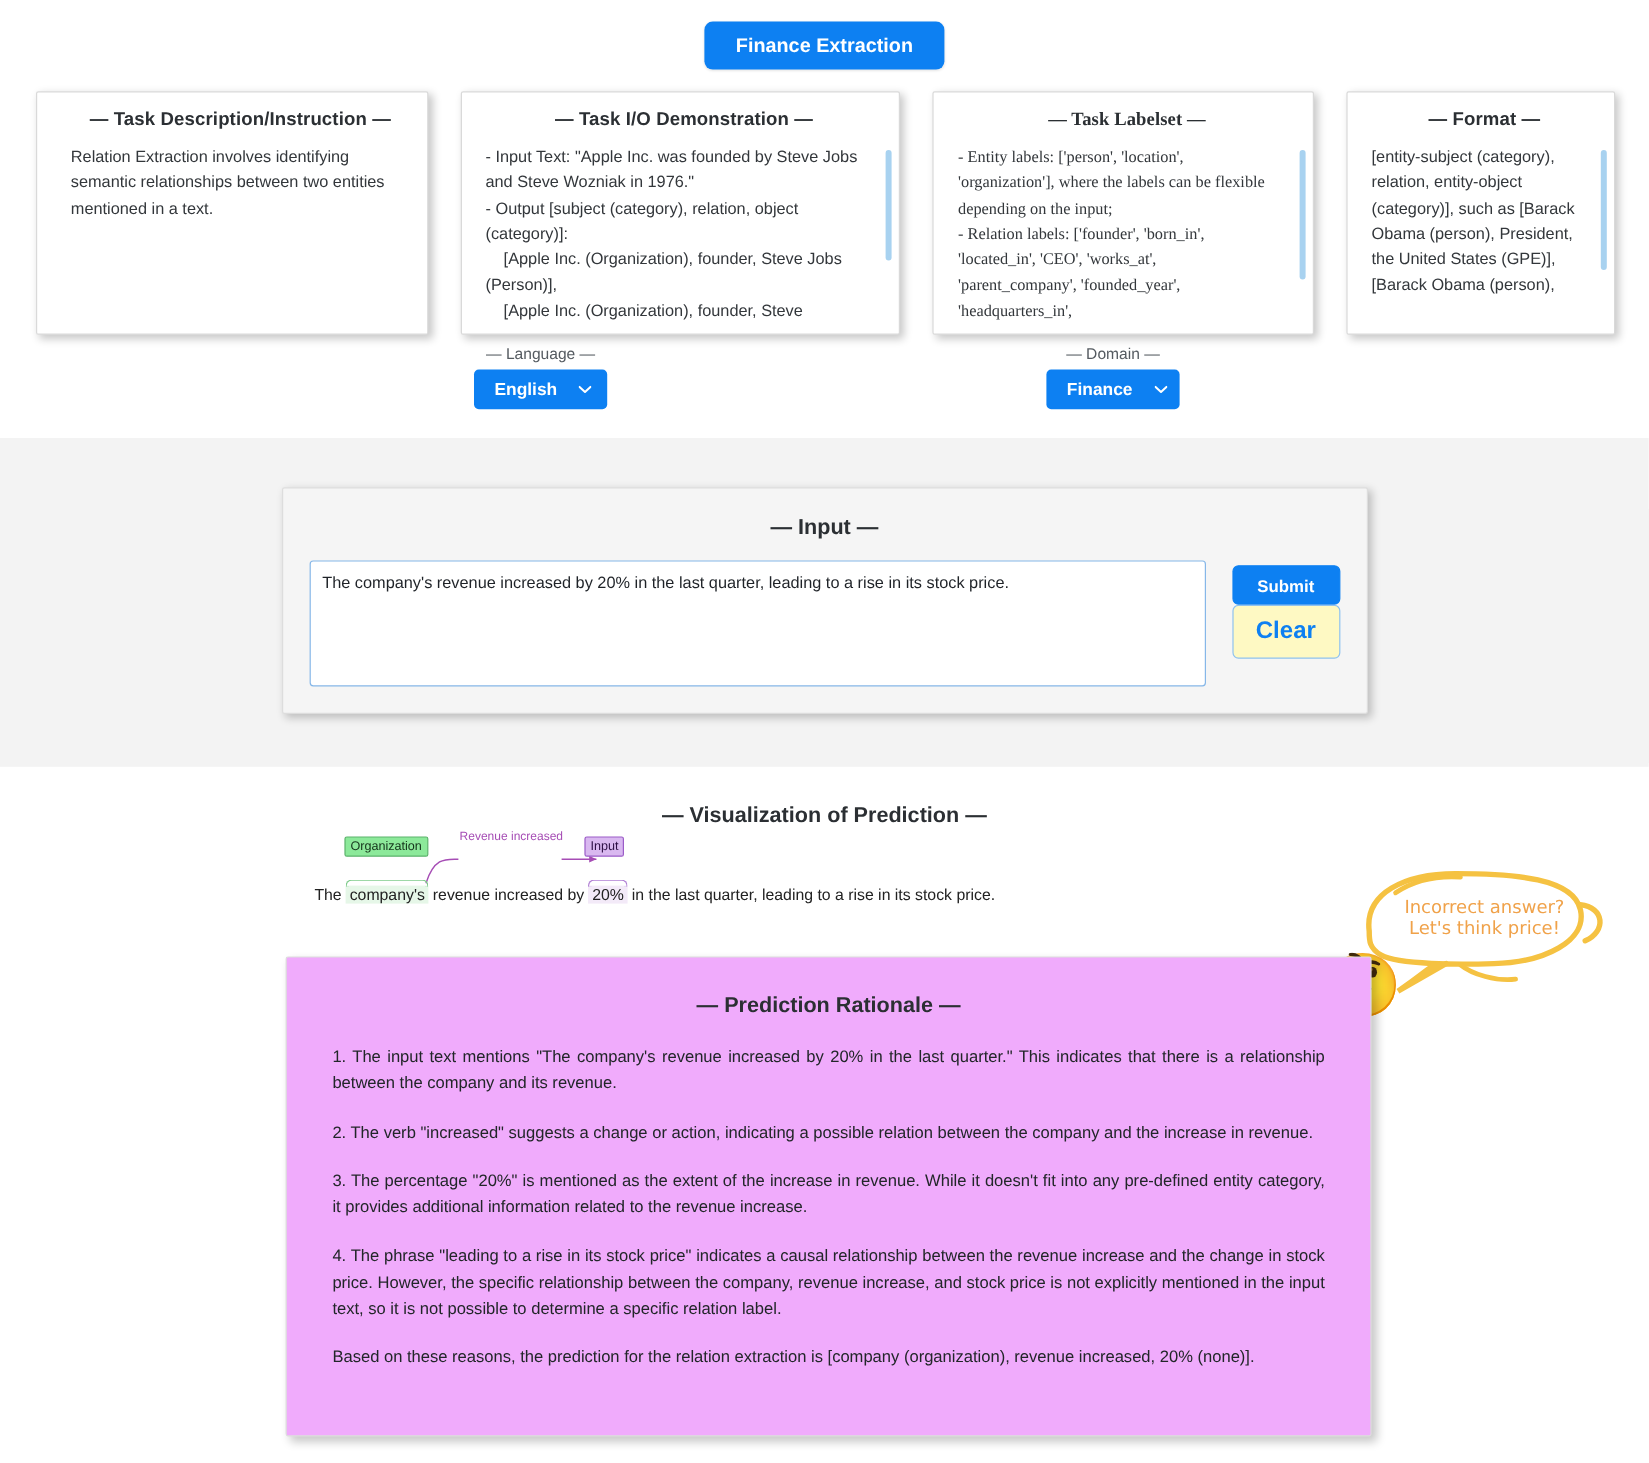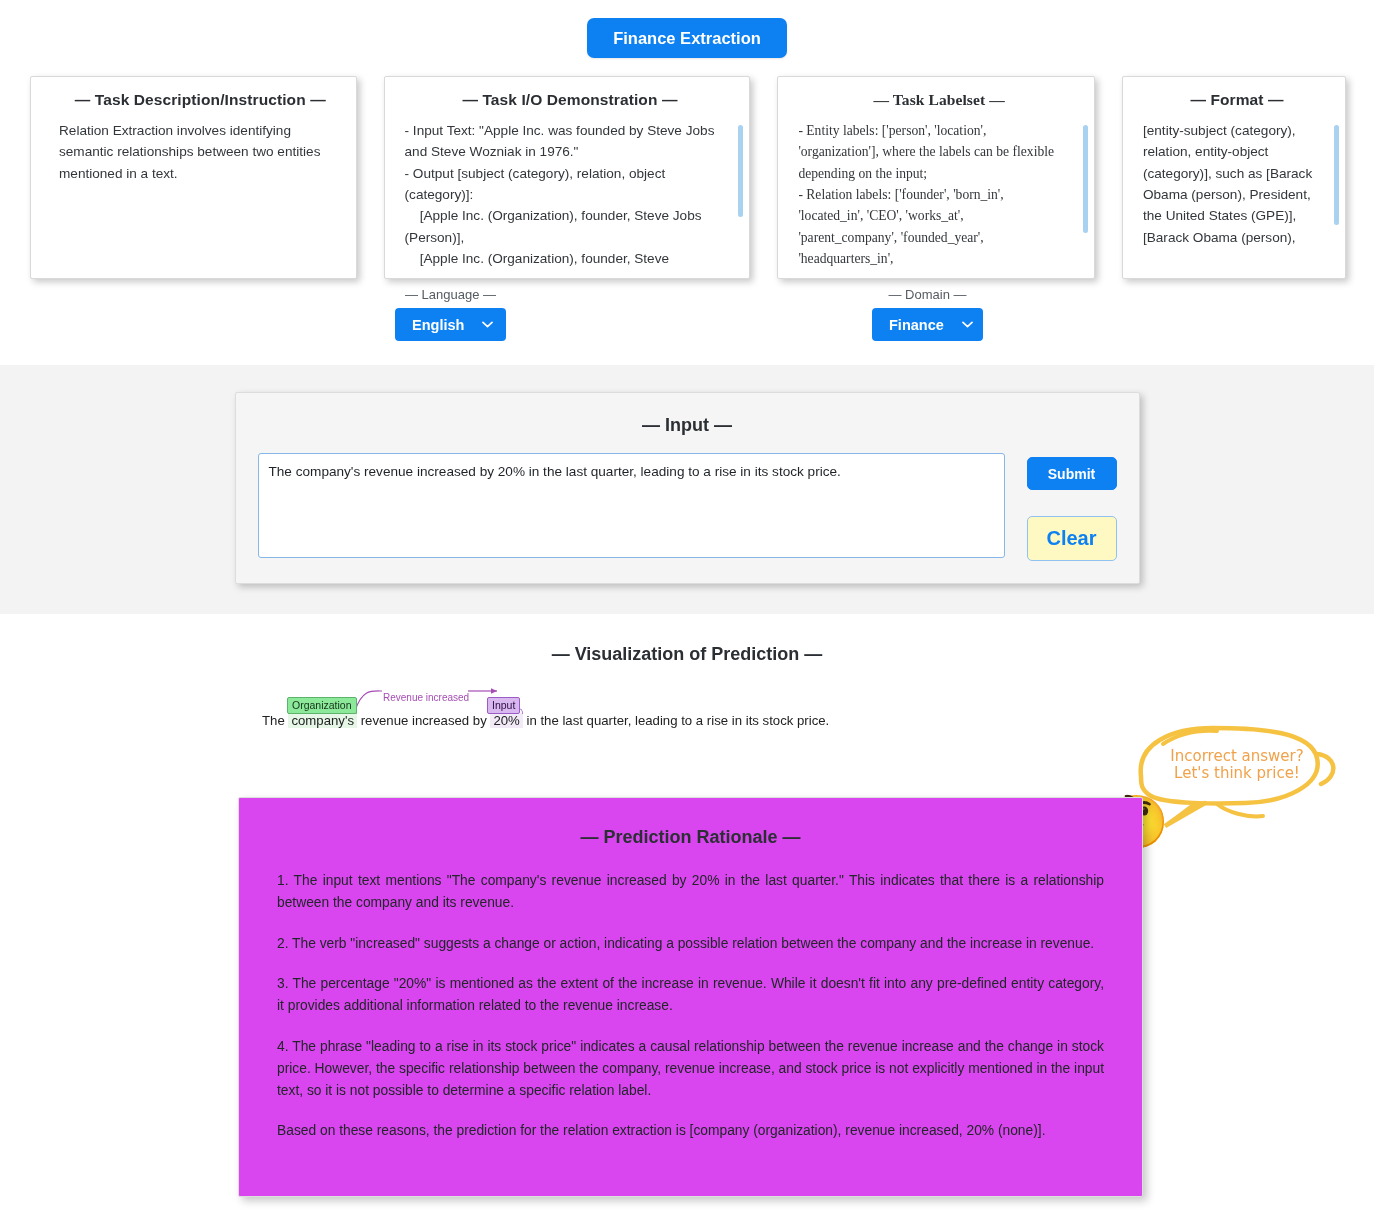--- a/index.html
+++ b/index.html
@@ -113,21 +113,21 @@
   .sel-dom .sel-btn { width: 111px; }
 
   
   .grey-band {
     background: #f3f3f3;
     padding: 27px 0 30px 0;
     width: 100%;
   }
   .input-card {
     width: 905px;
-    margin: 0 auto;
+    margin: 14px auto;
     background: #f5f5f5;
     border: 1px solid #dddddd;
     border-radius: 2px;
     box-shadow: 3px 3px 7px rgba(0,0,0,.22);
     padding: 16px 22px 22px 22px;
   }
   .input-title {
     text-align: center;
     font-size: 18px;
     font-weight: bold;
@@ -142,21 +142,21 @@
     border: 1px solid #86b7e8;
     border-radius: 3px;
     padding: 8px 10px;
     font-size: 13.6px;
     color: #1f2328;
     font-family: "Liberation Sans", sans-serif;
     resize: none;
     line-height: 1.4;
     outline: none;
   }
-  .btn-col { display: flex; flex-direction: column; gap: 26px; padding-top: 4px; }
+  .btn-col { display: flex; flex-direction: column; gap: 0; padding-top: 4px; }
   .btn-submit {
     background: #0d80f2; color: #fff; border: 1px solid #0d80f2;
     border-radius: 5px; font-size: 14px; font-weight: bold;
     width: 90px; height: 33px; cursor: pointer;
   }
   .btn-clear {
     background: #fef9c3; color: #0d80f2; border: 1px solid #8fc2ef;
     border-radius: 5px; font-size: 20px; font-weight: bold;
     width: 90px; height: 45px; cursor: pointer;
   }
@@ -255,21 +255,21 @@
     font-size: 52px;
     line-height: 1;
   }
 
   
   .rationale-card {
     position: absolute;
     left: 238px; top: 797px;
     width: 905px;
     min-height: 400px;
-    background: #d946ef;
+    background: #f0abfc;
     border: 1px solid #dddddd;
     border-radius: 2px;
     box-shadow: 4px 4px 8px rgba(0,0,0,.22);
     padding: 20px 38px 28px 38px;
   }
   .rat-title {
     text-align: center;
     font-size: 18px;
     font-weight: bold;
     color: #2b2f33;

